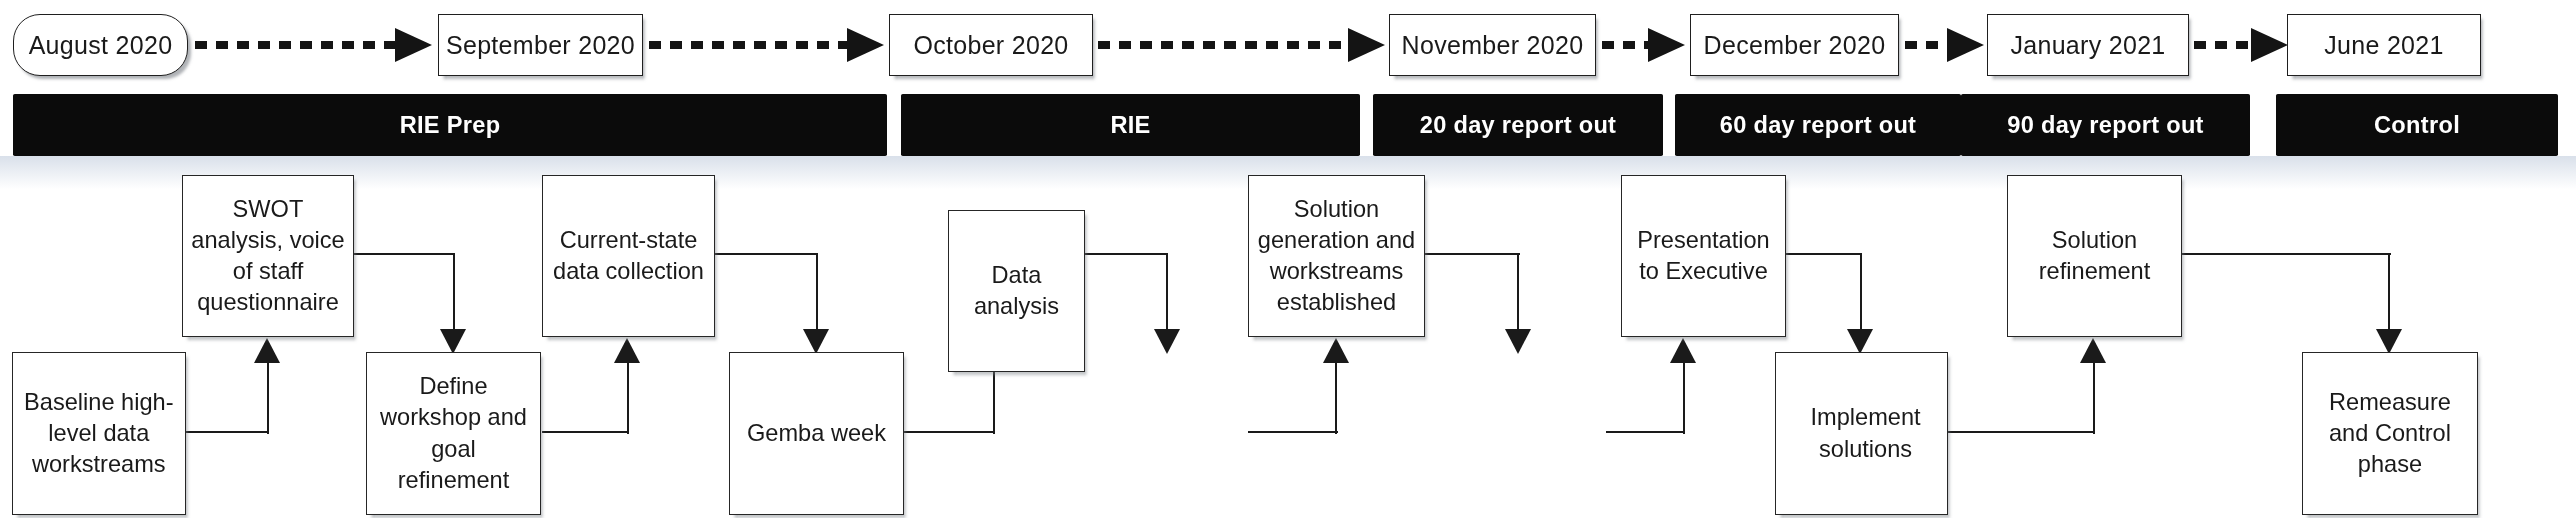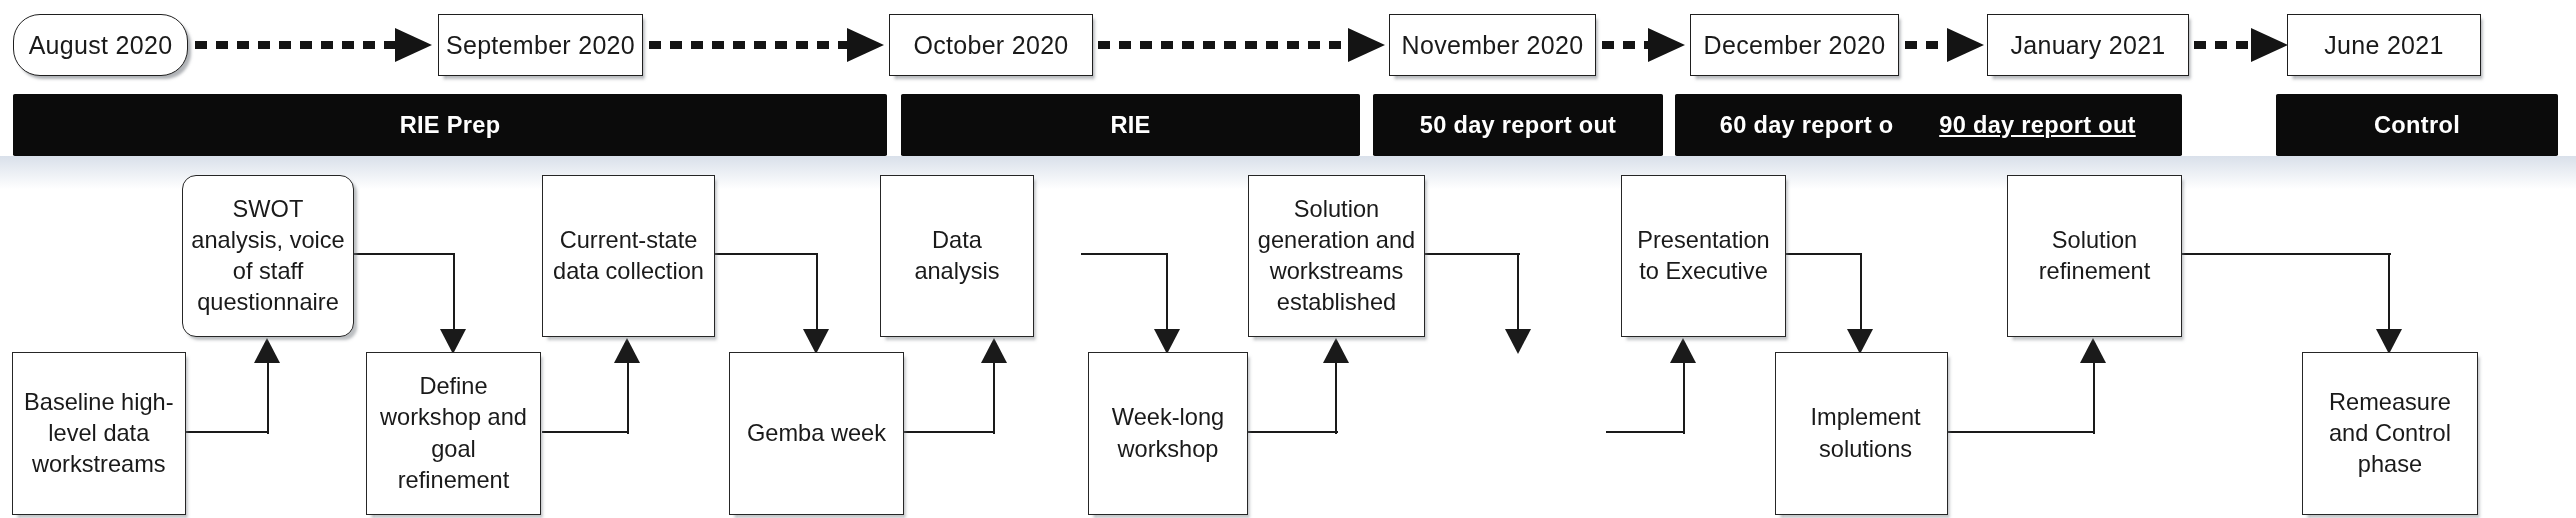--- a/index.html
+++ b/index.html
@@ -112,62 +112,59 @@
   <div class="tl-dash" style="left:2194px;width:57px;"></div>
   <div class="tl-head" style="left:2251px;"></div>
 
   <div class="phase-bar" style="left:13px;width:874px;">
       <span>RIE Prep</span>
     </div>
   <div class="phase-bar" style="left:901px;width:459px;">
       <span>RIE</span>
     </div>
   <div class="phase-bar" style="left:1373px;width:290px;">
-      <span>50 day report out</span>
+      <span>20 day report out</span>
     </div>
   <div class="phase-bar" style="left:1675px;width:286px;text-align:center;">
       <span>60 day report out</span>
     </div>
-  <div class="phase-bar" style="left:1893px;width:289px;text-decoration:underline;">
+  <div class="phase-bar" style="left:1961px;width:289px;">
       <span>90 day report out</span>
     </div>
   <div class="phase-bar" style="left:2276px;width:282px;">
       <span>Control</span>
     </div>
 
-  <div class="step-box row-top" style="left:182px;width:172px;border-radius:14px;">
+  <div class="step-box row-top" style="left:182px;width:172px;">
       <span>SWOT analysis, voice of staff questionnaire</span>
     </div>
   <div class="step-box row-top" style="left:542px;width:173px;">
       <span>Current-state data collection</span>
     </div>
-  <div class="step-box row-top" style="left:880px;width:154px;">
+  <div class="step-box row-top" style="left:948px;width:137px;margin-top:35px;">
       <span>Data analysis</span>
     </div>
   <div class="step-box row-top" style="left:1248px;width:177px;">
       <span>Solution generation and workstreams established</span>
     </div>
   <div class="step-box row-top" style="left:1602px;width:165px;margin-left:19px;">
       <span>Presentation to Executive</span>
     </div>
   <div class="step-box row-top" style="left:2007px;width:175px;">
       <span>Solution refinement</span>
     </div>
 
   <div class="step-box row-bottom" style="left:11.8px;width:174px;">
       <span>Baseline high-level data workstreams</span>
     </div>
   <div class="step-box row-bottom" style="left:366px;width:175px;">
       <span>Define workshop and goal refinement</span>
     </div>
   <div class="step-box row-bottom" style="left:729px;width:175px;">
       <span>Gemba week</span>
-    </div>
-  <div class="step-box row-bottom" style="left:1088px;width:160px;">
-      <span>Week-long workshop</span>
     </div>
   <div class="step-box row-bottom" style="left:1775px;width:173px;padding-left:14px;">
       <span>Implement solutions</span>
     </div>
   <div class="step-box row-bottom" style="left:2302px;width:176px;">
       <span>Remeasure and Control phase</span>
     </div>
 
   <div class="hline" style="left:185px;top:431px;width:84px;"></div>
   <div class="vline" style="left:267px;top:360px;height:74px;"></div>

